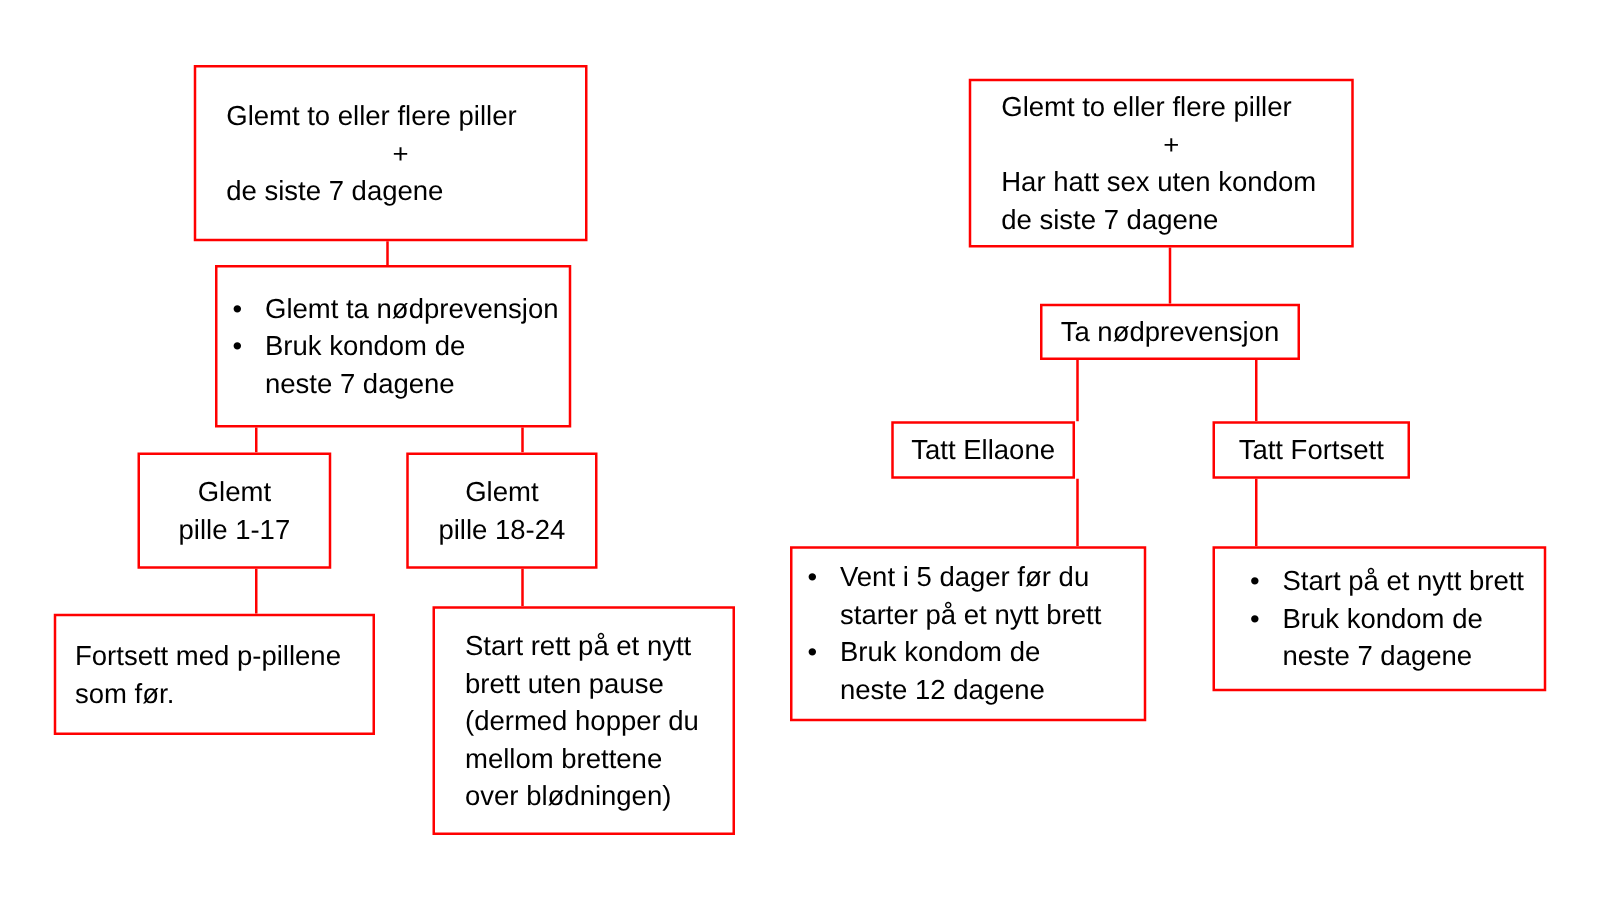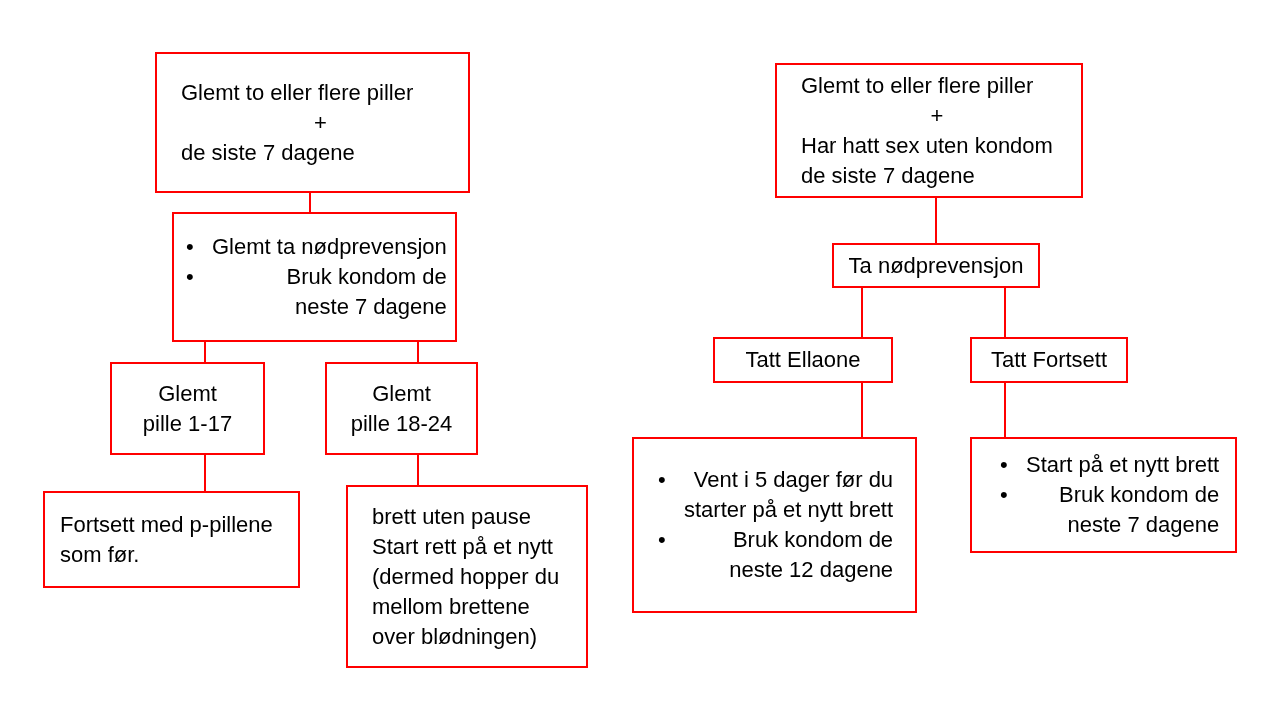--- a/index.html
+++ b/index.html
@@ -8,21 +8,21 @@
     position: relative; width: 1280px; height: 720px;
     background: var(--bg); overflow: hidden;
     font-family: "Liberation Sans", sans-serif;
     font-size: 22px; line-height: 30px; color: var(--ink);
   }
   .node {
     position: absolute; box-sizing: border-box;
     border: 2px solid var(--red); background: var(--bg);
     display: flex; flex-direction: column; justify-content: center;
   }
-  .node.left-text { align-items: flex-start; padding: 6px 8px 6px 24px; text-align: right; }
+  .node.left-text { align-items: flex-start; padding: 6px 8px 6px 24px; text-align: left; }
   .node.tight-pad { padding-left: 15px; }
   .node.center-text { align-items: center; text-align: center; }
   .line { white-space: nowrap; }
   .line.center { align-self: center; }
   .node ul { list-style: none; margin: 0; padding: 0 6px 0 10px; }
   .node li { position: relative; padding-left: 28px; }
   .node li::before { content: "\2022"; position: absolute; left: 2px; top: 0; }
   .vline { position: absolute; width: 2px; background: var(--red); }
 </style>
 </head>
@@ -65,22 +65,22 @@
 
   <div class="vline" style="left:204px; top:455px; height:36px;"></div>
   <div class="vline" style="left:417px; top:455px; height:30px;"></div>
 
   <div class="node left-text tight-pad" style="left:43px; top:491px; width:257px; height:97px;">
     <div class="line">Fortsett med p-pillene</div>
     <div class="line">som før.</div>
   </div>
 
   <div class="node left-text" style="left:346px; top:485px; width:242px; height:183px;">
+    <div class="line">Start rett på et nytt</div>
     <div class="line">brett uten pause</div>
-    <div class="line">Start rett på et nytt</div>
     <div class="line">(dermed hopper du</div>
     <div class="line">mellom brettene</div>
     <div class="line">over blødningen)</div>
   </div>
 
   <div class="node left-text" style="left:775px; top:63px; width:308px; height:135px;">
     <div class="line">Glemt to eller flere piller</div>
     <div class="line center">+</div>
     <div class="line">Har hatt sex uten kondom</div>
     <div class="line">de siste 7 dagene</div>
@@ -88,32 +88,32 @@
 
   <div class="vline" style="left:935px; top:198px; height:45px;"></div>
 
   <div class="node center-text" style="left:832px; top:243px; width:208px; height:45px;">
     <div class="line">Ta nødprevensjon</div>
   </div>
 
   <div class="vline" style="left:861px; top:288px; height:49px;"></div>
   <div class="vline" style="left:1004px; top:288px; height:49px;"></div>
 
-  <div class="node center-text" style="left:713px; top:337px; width:180px; height:46px;">
+  <div class="node center-text" style="left:713px; top:337px; width:147px; height:46px;">
     <div class="line">Tatt Ellaone</div>
   </div>
 
   <div class="node center-text" style="left:970px; top:337px; width:158px; height:46px;">
     <div class="line">Tatt Fortsett</div>
   </div>
 
   <div class="vline" style="left:861px; top:383px; height:54px;"></div>
   <div class="vline" style="left:1004px; top:383px; height:54px;"></div>
 
-  <div class="node left-text" style="left:632px; top:437px; width:285px; height:176px; padding-left:12px;">
+  <div class="node left-text" style="left:632px; top:437px; width:285px; height:140px; padding-left:0;">
     <ul>
       <li>
         <div class="line">Vent i 5 dager før du</div>
         <div class="line">starter på et nytt brett</div>
       </li>
       <li>
         <div class="line">Bruk kondom de</div>
         <div class="line">neste 12 dagene</div>
       </li>
     </ul>

